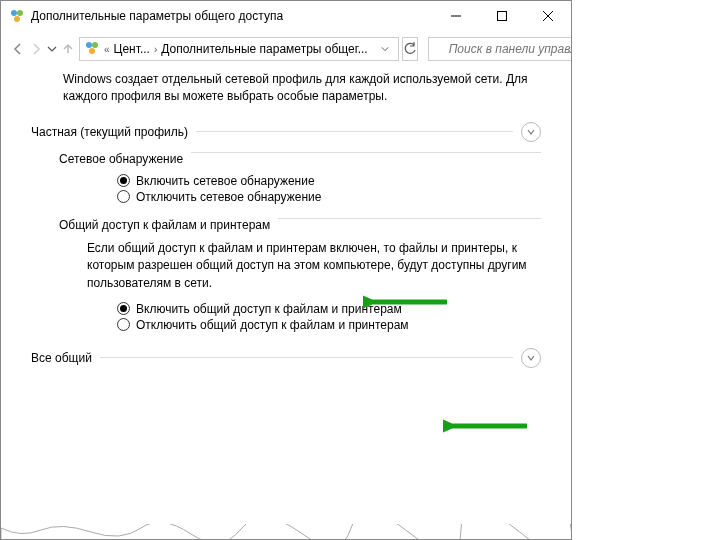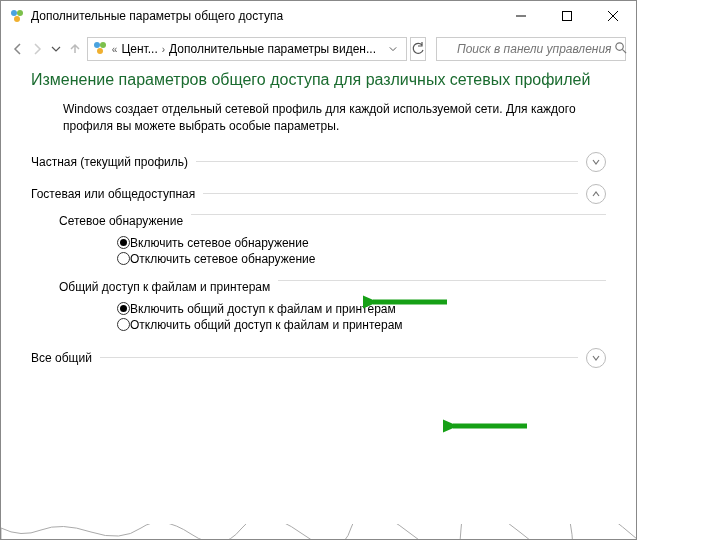--- a/index.html
+++ b/index.html
@@ -1,17 +1,17 @@
 <!DOCTYPE html>
 <html><head>
 <meta charset="utf-8">
 <style>
   * { box-sizing: border-box; margin: 0; padding: 0; }
   body { font-family: "Segoe UI", Tahoma, sans-serif; font-size: 12px; background: #fff; }
-  .frame { width: 637px; height: 540px; border: 1px solid #888; position: relative; overflow: hidden; background: #fff; }
+  .frame { width: 572px; height: 540px; border: 1px solid #888; position: relative; overflow: hidden; background: #fff; }
 
   
   .titlebar { height: 30px; display: flex; align-items: center; padding: 0 0 0 8px; }
   .titlebar-icon { width: 16px; height: 16px; margin-right: 6px; }
   .titlebar-text { flex: 1; font-size: 12px; color: #000; }
   .win-controls { display: flex; }
   .win-btn { width: 46px; height: 30px; display: flex; align-items: center; justify-content: center; color: #000; }
   .win-btn svg { width: 10px; height: 10px; }
 
   
@@ -38,21 +38,21 @@
   .section-line { flex: 1; height: 1px; background: #ddd; margin: 0 8px 0 8px; }
   .chev-circle { width: 20px; height: 20px; border: 1px solid #bbb; border-radius: 50%; display:flex; align-items:center; justify-content:center; color:#777; background:#fff; }
   .chev-circle svg { width: 10px; height: 10px; }
 
   .subsection-row { display:flex; margin: 6px 0 8px 28px; }
   .subsection-title { font-size: 12px; color: #000; white-space: nowrap; }
   .subsection-line { flex:1; height:1px; background:#ddd; margin-left:8px; }
 
   .desc { margin: 2px 0 10px 56px; font-size: 12px; color:#000; line-height:1.45; }
 
-  .radio-row { display:flex; align-items:center; margin: 2px 0 2px 86px; font-size:12px; color:#000; }
+  .radio-row { display:flex; align-items:center; margin: 2px 0 2px 86px; font-size:12px; color:#000; gap:6px; }
   .radio-dot { width:13px; height:13px; border:1px solid #333; border-radius:50%; display:inline-flex; align-items:center; justify-content:center; background:#fff; flex-shrink:0; }
   .radio-dot.checked::after { content:""; width:7px; height:7px; border-radius:50%; background:#000; }
 
   
   .ann { position:absolute; pointer-events:none; }
 
   
   .torn { position:absolute; left:0; right:0; bottom:-1px; height:16px; }
 </style>
 </head>
@@ -113,21 +113,21 @@
 
     <div class="addressbar">
       <span><svg width="16" height="16" viewBox="0 0 16 16">
             <circle cx="5" cy="5" r="3" fill="#4aa3df"></circle>
             <circle cx="11" cy="5" r="3" fill="#7cc04b"></circle>
             <circle cx="8" cy="11" r="3" fill="#f0b030"></circle>
           </svg></span>
       <span class="chev">«</span>
       <span class="crumb">Цент...</span>
       <span class="chev">›</span>
-      <span class="crumb">Дополнительные параметры виден...</span>
+      <span class="crumb">Дополнительные параметры общег...</span>
       <span style="flex:1"></span>
       <div class="ab-dropdown">
           <svg width="8" height="8" viewBox="0 0 10 10">
             <path d="M1 3 L5 7 L9 3" fill="none" stroke="#555" stroke-width="1.2"></path>
           </svg>
         </div>
     </div>
     <div class="refresh-btn">
         <svg width="14" height="14" viewBox="0 0 14 14">
           <path d="M11 3 A5 5 0 1 0 12 8" fill="none" stroke="#555" stroke-width="1.2"></path>
@@ -138,60 +138,51 @@
     <div class="searchbox">
       <input placeholder="Поиск в панели управления" style="">
       <span class="sicon"><svg width="13" height="13" viewBox="0 0 14 14">
             <circle cx="6" cy="6" r="4" fill="none" stroke="#777" stroke-width="1.3"></circle>
             <line x1="9" y1="9" x2="13" y2="13" stroke="#777" stroke-width="1.3"></line>
           </svg></span>
     </div>
   </div>
 
   <div class="content">
-    <div class="heading">Изменение параметров общего доступа для различных сетевых профилей</div>
     <div class="subtext">Windows создает отдельный сетевой профиль для каждой используемой сети. Для каждого профиля вы можете выбрать особые параметры.</div>
 
     <div class="section-row">
       <span class="section-title">Частная (текущий профиль)</span>
       <span class="section-line"></span>
       <span class="chev-circle">
           <svg viewBox="0 0 10 10">
             <path d="M2 3 L5 7 L8 3" fill="none" stroke="#777" stroke-width="1.2"></path>
           </svg>
         </span>
     </div>
 
-    <div class="section-row">
-      <span class="section-title">Гостевая или общедоступная</span>
-      <span class="section-line"></span>
-      <span class="chev-circle">
-          <svg viewBox="0 0 10 10">
-            <path d="M2 7 L5 3 L8 7" fill="none" stroke="#777" stroke-width="1.2"></path>
-          </svg>
-        </span>
-    </div>
 
     <div class="subsection-row">
       <span class="subsection-title">Сетевое обнаружение</span>
       <span class="subsection-line"></span>
     </div>
     <div class="radio-row">
       <span class="radio-dot checked"></span>
       <span>Включить сетевое обнаружение</span>
     </div>
     <div class="radio-row">
       <span class="radio-dot"></span>
       <span>Отключить сетевое обнаружение</span>
     </div>
 
     <div class="subsection-row" style="margin-top:14px">
       <span class="subsection-title">Общий доступ к файлам и принтерам</span>
       <span class="subsection-line"></span>
     </div>
+    <div class="desc">Если общий доступ к файлам и принтерам включен, то файлы и принтеры, к которым разрешен общий доступ на этом компьютере, будут доступны другим пользователям в сети.</div>
     <div class="radio-row">
       <span class="radio-dot checked"></span>
       <span>Включить общий доступ к файлам и принтерам</span>
     </div>
     <div class="radio-row">
       <span class="radio-dot"></span>
       <span>Отключить общий доступ к файлам и принтерам</span>
     </div>
 
     <div class="section-row" style="margin-top:14px">

